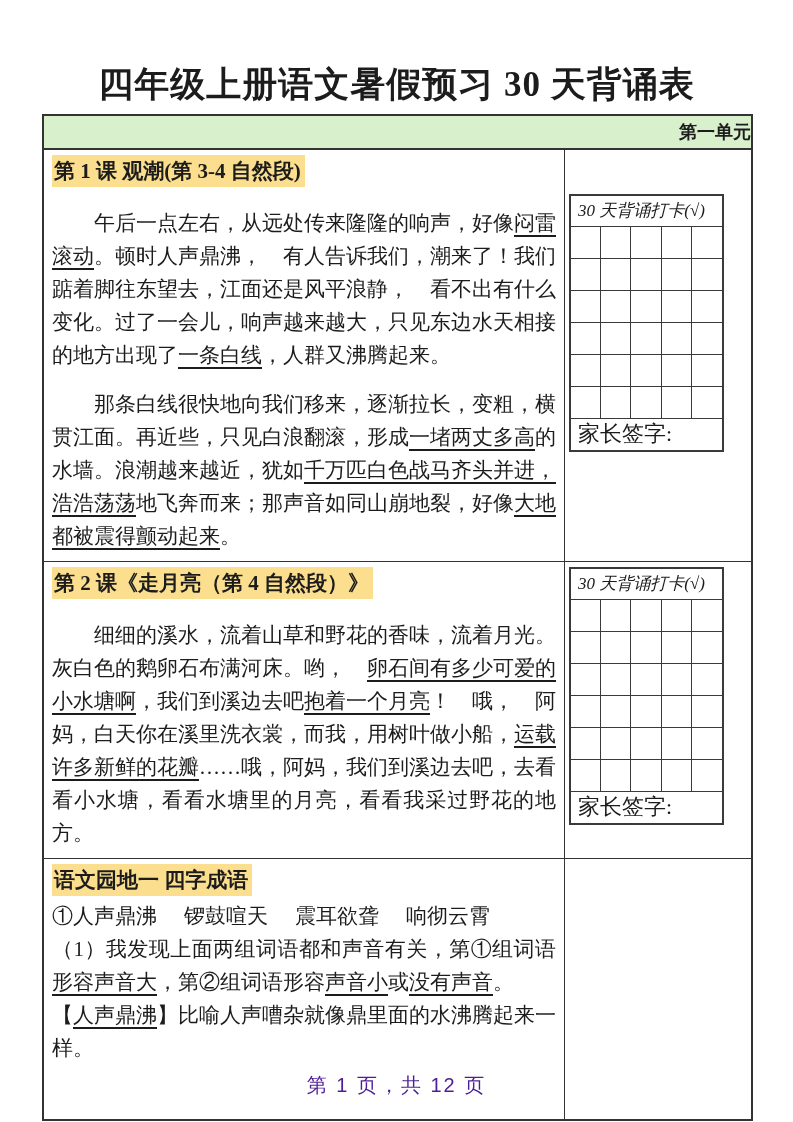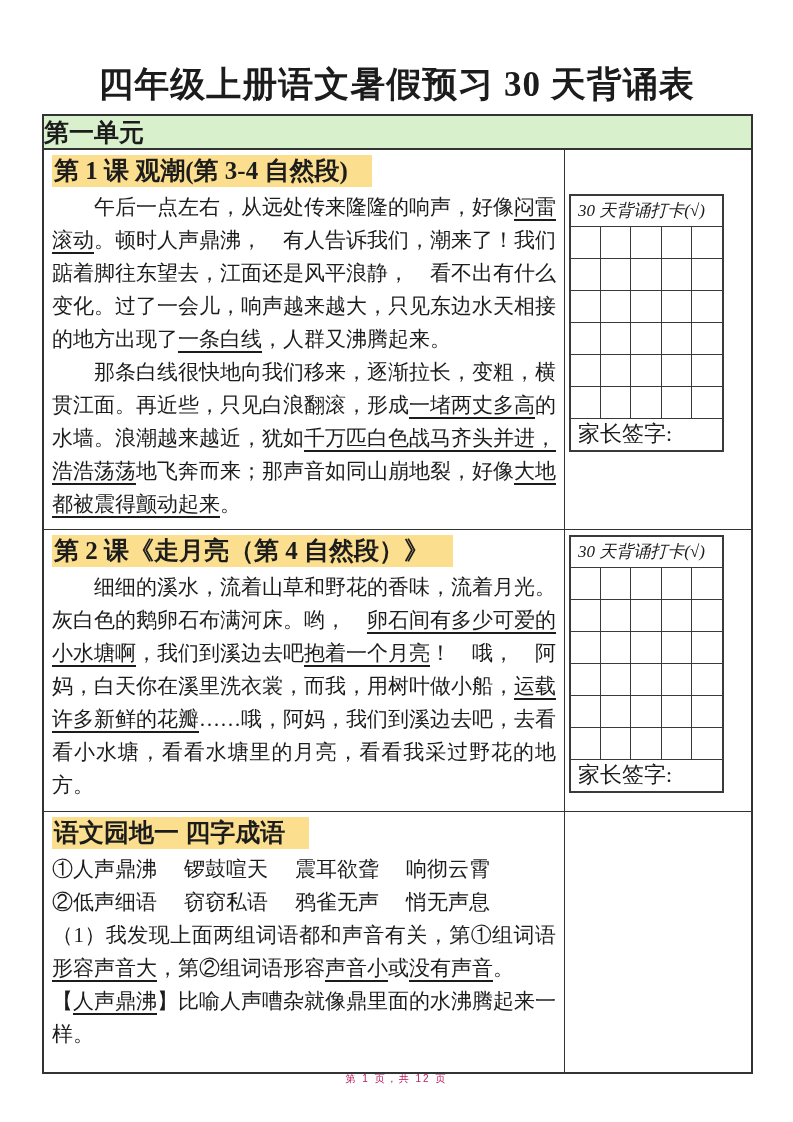--- a/index.html
+++ b/index.html
@@ -22,22 +22,22 @@
 
   .sheet {
     margin: 8px 40px 0 42px;
     width: 711px;
     border: 2px solid #333;
   }
 
   .unit-band {
     height: 34px;
     line-height: 33px;
-    text-align: left;
-    font-size: 25px;
+    text-align: right;
+    font-size: 18px;
     font-weight: 700;
     background: var(--band, #d9f0cc);
     border-bottom: 2px solid #333;
   }
 
   .row { display: flex; border-bottom: 1.5px solid #333; }
   .row.last { border-bottom: none; }
   .cell-left {
     width: 521px;
     border-right: 1.5px solid #333;
@@ -48,28 +48,28 @@
   .cell-right { flex: 1; }
 
   .row-1 { min-height: 380px; }
   .row-2 { min-height: 282px; }
   .row-3 { min-height: 260px; }
 
   .section-heading {
     display: inline-block;
     background: var(--hl, #fbdf8e);
     font-weight: 700;
-    font-size: 25px;
+    font-size: 21px;
     line-height: 30px;
-    padding: 1px 24px 1px 2px;
+    padding: 1px 4px 1px 2px;
     margin-bottom: 4px;
   }
 
   .blk { text-align: justify; }
-  .blk.para { text-indent: 2em; }
+  .blk.para { text-indent: 2em; margin-top: 16px; }
   .blk.idioms { white-space: nowrap; }
   .idioms .idiom { margin-left: 27px; }
   .idioms .idiom.first { margin-left: 0; }
 
   .u {
     text-decoration: underline;
     text-decoration-thickness: 1.5px;
     text-underline-offset: 5px;
   }
 
@@ -105,24 +105,24 @@
     padding-left: 7px;
     font-size: 22px;
   }
 
   .page-footer {
     position: absolute;
     top: 1072px;
     left: 0;
     width: 100%;
     text-align: center;
-    font-size: 10px;
+    font-size: 20px;
     letter-spacing: 2px;
     font-family: "Liberation Sans", sans-serif;
-    color: #be185d;
+    color: #4c1d95;
   }
 </style>
 </head>
 <body>
 
 <div class="page">
 
   <h1 class="title">四年级上册语文暑假预习 30 天背诵表</h1>
 
   <div class="sheet">
@@ -222,21 +222,20 @@
           <div class="checkin-sign">家长签字:</div>
         </div>
       </div>
     </div>
 
     <div class="row row-3 last">
       <div class="cell-left">
         <span class="section-heading">语文园地一 四字成语</span>
         <div class="section-body">
             <p class="blk idioms"><span class="prefix">①</span><span class="idiom first">人声鼎沸</span><span class="idiom">锣鼓喧天</span><span class="idiom">震耳欲聋</span><span class="idiom">响彻云霄</span></p>
-            <p class="blk idioms"><span class="prefix">②</span><span class="idiom first">低声细语</span><span class="idiom">窃窃私语</span><span class="idiom">鸦雀无声</span><span class="idiom">悄无声息</span></p>
             <p class="blk line"><span>（1）我发现上面两组词语都和声音有关，第①组词语</span><span class="u">形容声音大</span><span>，第②组词语形容</span><span class="u">声音小</span><span>或</span><span class="u">没有声音</span><span>。</span></p>
             <p class="blk line"><span>【</span><span class="u">人声鼎沸</span><span>】比喻人声嘈杂就像鼎里面的水沸腾起来一样。</span></p>
           </div>
       </div>
       <div class="cell-right"></div>
     </div>
 
   </div>
 
   <div class="page-footer">第 1 页，共 12 页</div>

